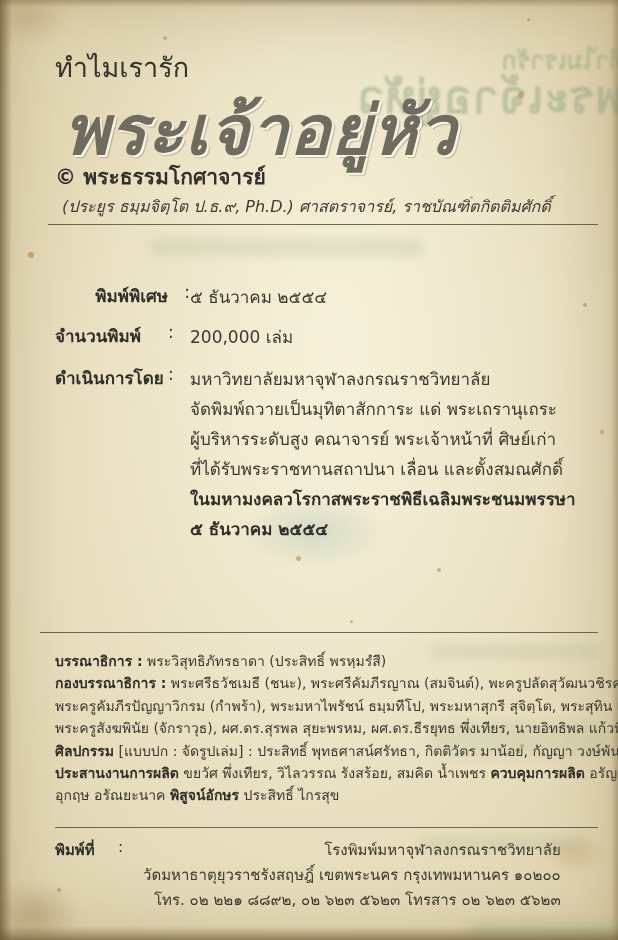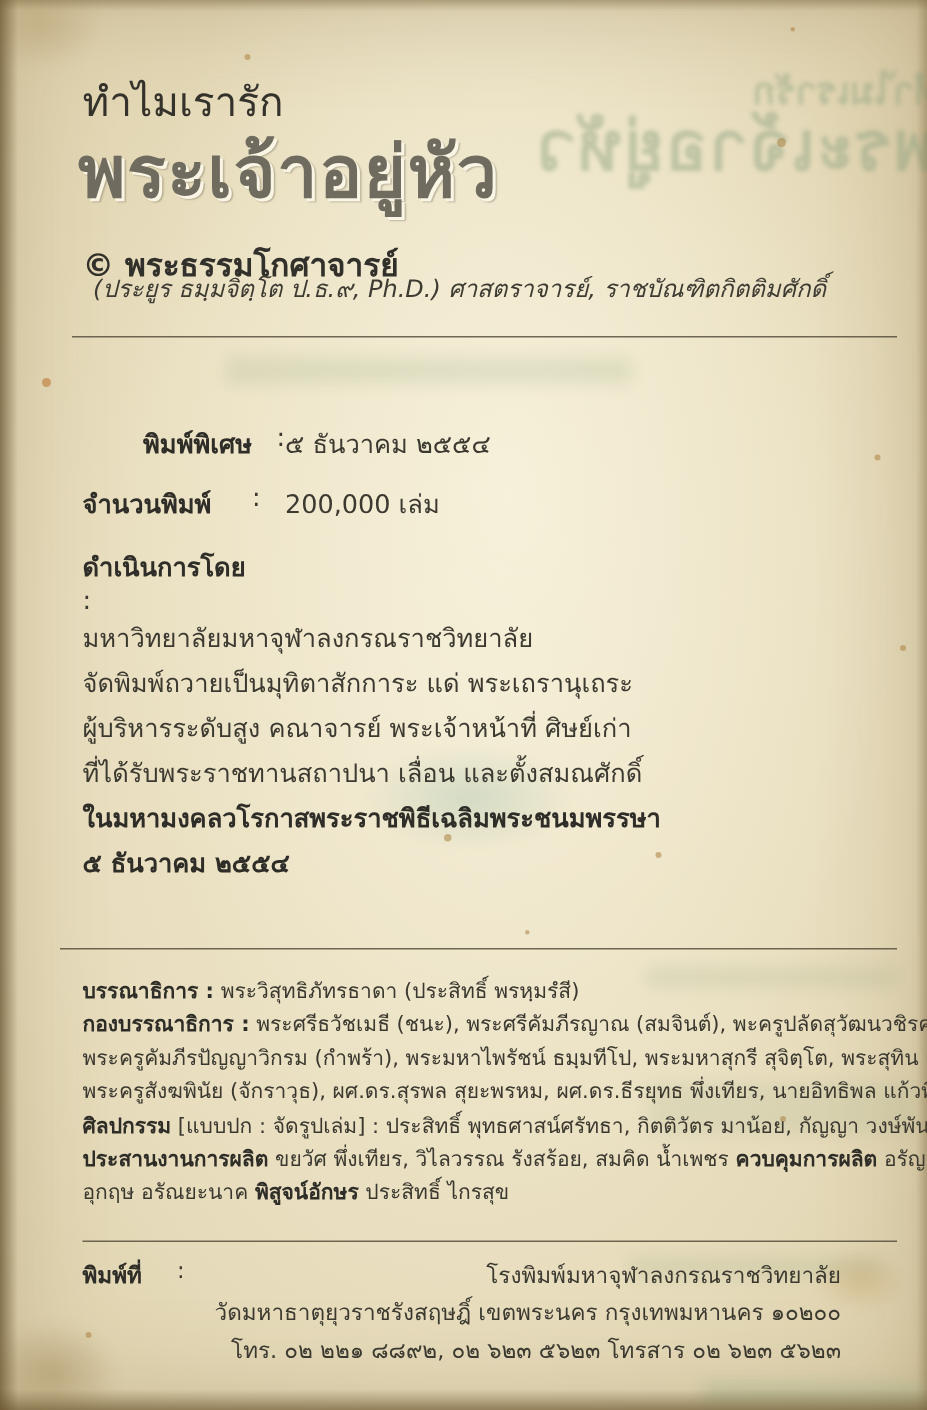--- a/index.html
+++ b/index.html
@@ -20,35 +20,36 @@
   .edge-right{right:0;top:0;bottom:0;width:7px;background:linear-gradient(to left, rgba(110,90,50,.22), rgba(110,90,50,0));}
 
   .rule{position:absolute;height:1px;background:rgba(78,70,52,.8);}
   .rule-1{left:48px;top:224px;width:550px;}
   .rule-2{left:40px;top:632px;width:558px;}
   .rule-3{left:55px;top:827px;width:543px;}
 
   
   .supertitle{position:absolute;left:55px;top:46px;font-size:27px;font-weight:normal;color:#34322b;}
   .title{
-    position:absolute;left:52px;top:76px;font-size:48px;font-weight:bold;color:#6f6b5e;
+    position:absolute;left:64px;top:76px;font-size:68px;font-weight:bold;color:#6f6b5e;
     text-shadow:2px 2px 0 rgba(253,249,233,.95), 3px 3px 1px rgba(80,70,50,.30);
     letter-spacing:1px;
+    font-style:italic;
   }
   .author{position:absolute;left:55px;top:160px;font-size:21px;font-weight:bold;color:#32302a;}
-  .author-detail{position:absolute;left:62px;top:180px;font-size:16px;font-style:italic;color:#3d3b32;white-space:nowrap;}
+  .author-detail{position:absolute;left:62px;top:194px;font-size:16px;font-style:italic;color:#3d3b32;white-space:nowrap;}
 
   
   .meta-row{position:absolute;left:55px;right:14px;display:flex;align-items:flex-start;font-size:17px;}
   .meta-row .lbl{width:113px;flex:none;font-weight:bold;color:#2f2d27;}
   .meta-row .col{width:22px;flex:none;}
   .meta-row .vals .t-line{line-height:30px;white-space:nowrap;}
   .meta-row-1{top:282px;text-align:right;}
   .meta-row-2{top:322px;}
-  .meta-row-3{top:364px;flex-direction:column;}
+  .meta-row-3{top:364px;}
 
   
   .credits{position:absolute;left:55px;top:650px;right:10px;font-size:14px;color:#3a382f;}
   .credits .t-line{line-height:22.4px;white-space:nowrap;}
   .b, .credits .b, .vals .b{font-weight:bold;color:#2f2d27;}
 
   
   .printer{position:absolute;left:55px;top:838px;display:flex;font-size:15px;}
   .printer .lbl{width:63px;flex:none;font-weight:bold;color:#2f2d27;}
   .printer .col{width:25px;flex:none;}

